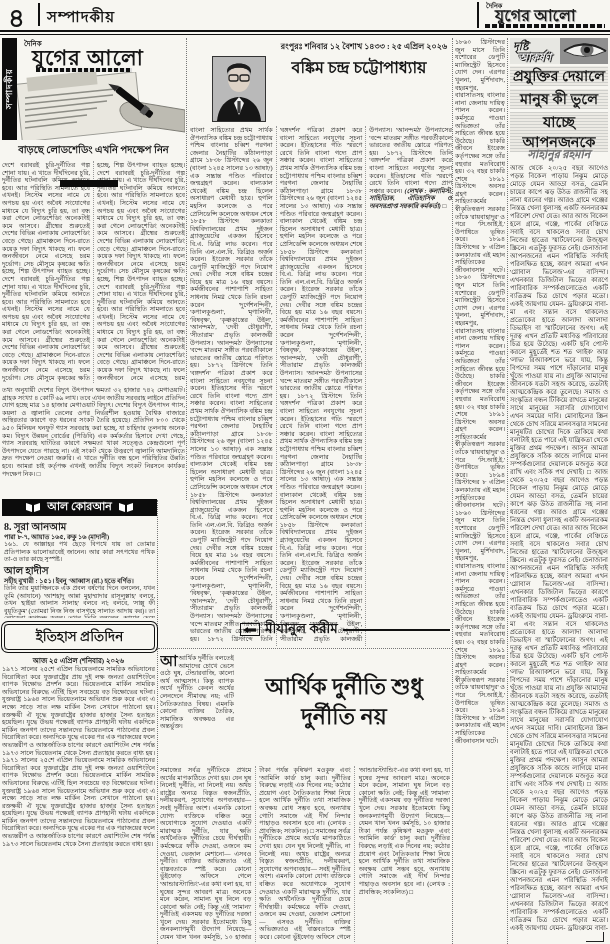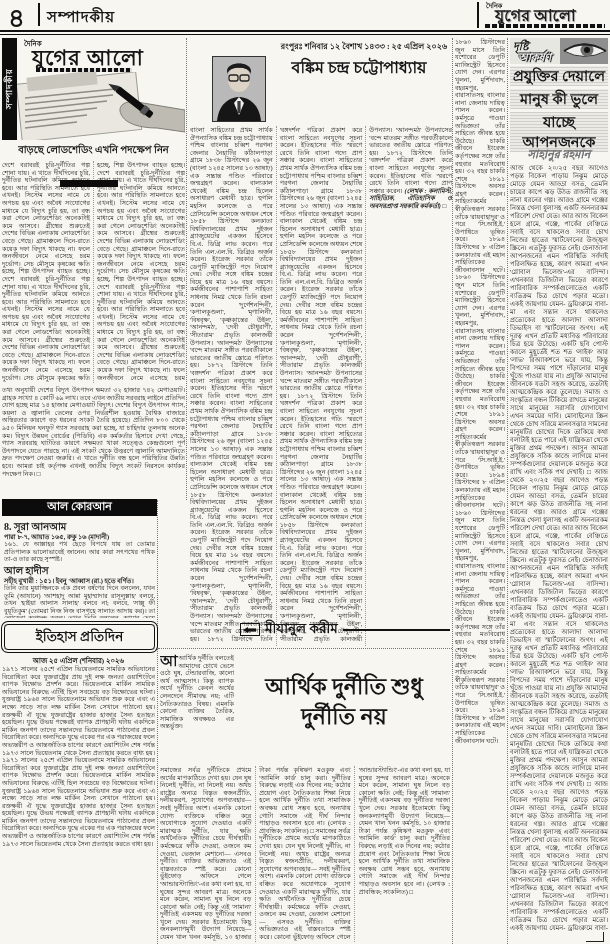--- a/index.html
+++ b/index.html
@@ -43,21 +43,21 @@
   .ls-head { left:2px; top:142px; width:183px; text-align:center; font-size:10px; font-weight:bold; }
   .ls-cols { left:2px; top:161px; width:183px; height:222px;
              column-count:2; column-gap:7px; column-rule:1px dotted #999; column-fill:auto; }
   .black-bar { left:60px; top:180px; width:58px; height:7px; background:#0c0c0c; }
   .ls-wide { left:2px; top:386px; width:183px; height:110px; }
 
   
   .q-box { left:2px; top:499px; width:155px; height:121px; }
   .q-head { position:absolute; left:0; top:0; width:155px; height:17px; background:#0c0c0c; color:#fff;
             display:flex; align-items:center; justify-content:center; gap:6px;
-            font-size:11px; font-weight:bold;flex-direction:column; }
+            font-size:11px; font-weight:bold; }
   .q-sura { position:absolute; left:2px; top:20px; font-size:10px; font-weight:bold; }
   .q-meta { position:absolute; left:2px; top:33px; font-size:6.5px; font-weight:bold; }
   .q-verse { position:absolute; left:2px; top:41px; width:151px; height:22px; }
   .h-title { position:absolute; left:2px; top:64px; font-size:10px; font-weight:bold; }
   .h-source { position:absolute; left:2px; top:77px; font-size:6.5px; font-weight:bold; }
   .h-text { position:absolute; left:2px; top:85px; width:151px; height:34px; }
 
   
   .hist-frame { left:4px; top:624px; width:151px; height:26px; border:1px solid #111; border-radius:4px;
                 box-shadow:0 0 0 2px #f7f6f1, 0 0 0 3px #111; display:flex; align-items:center; justify-content:center; }

